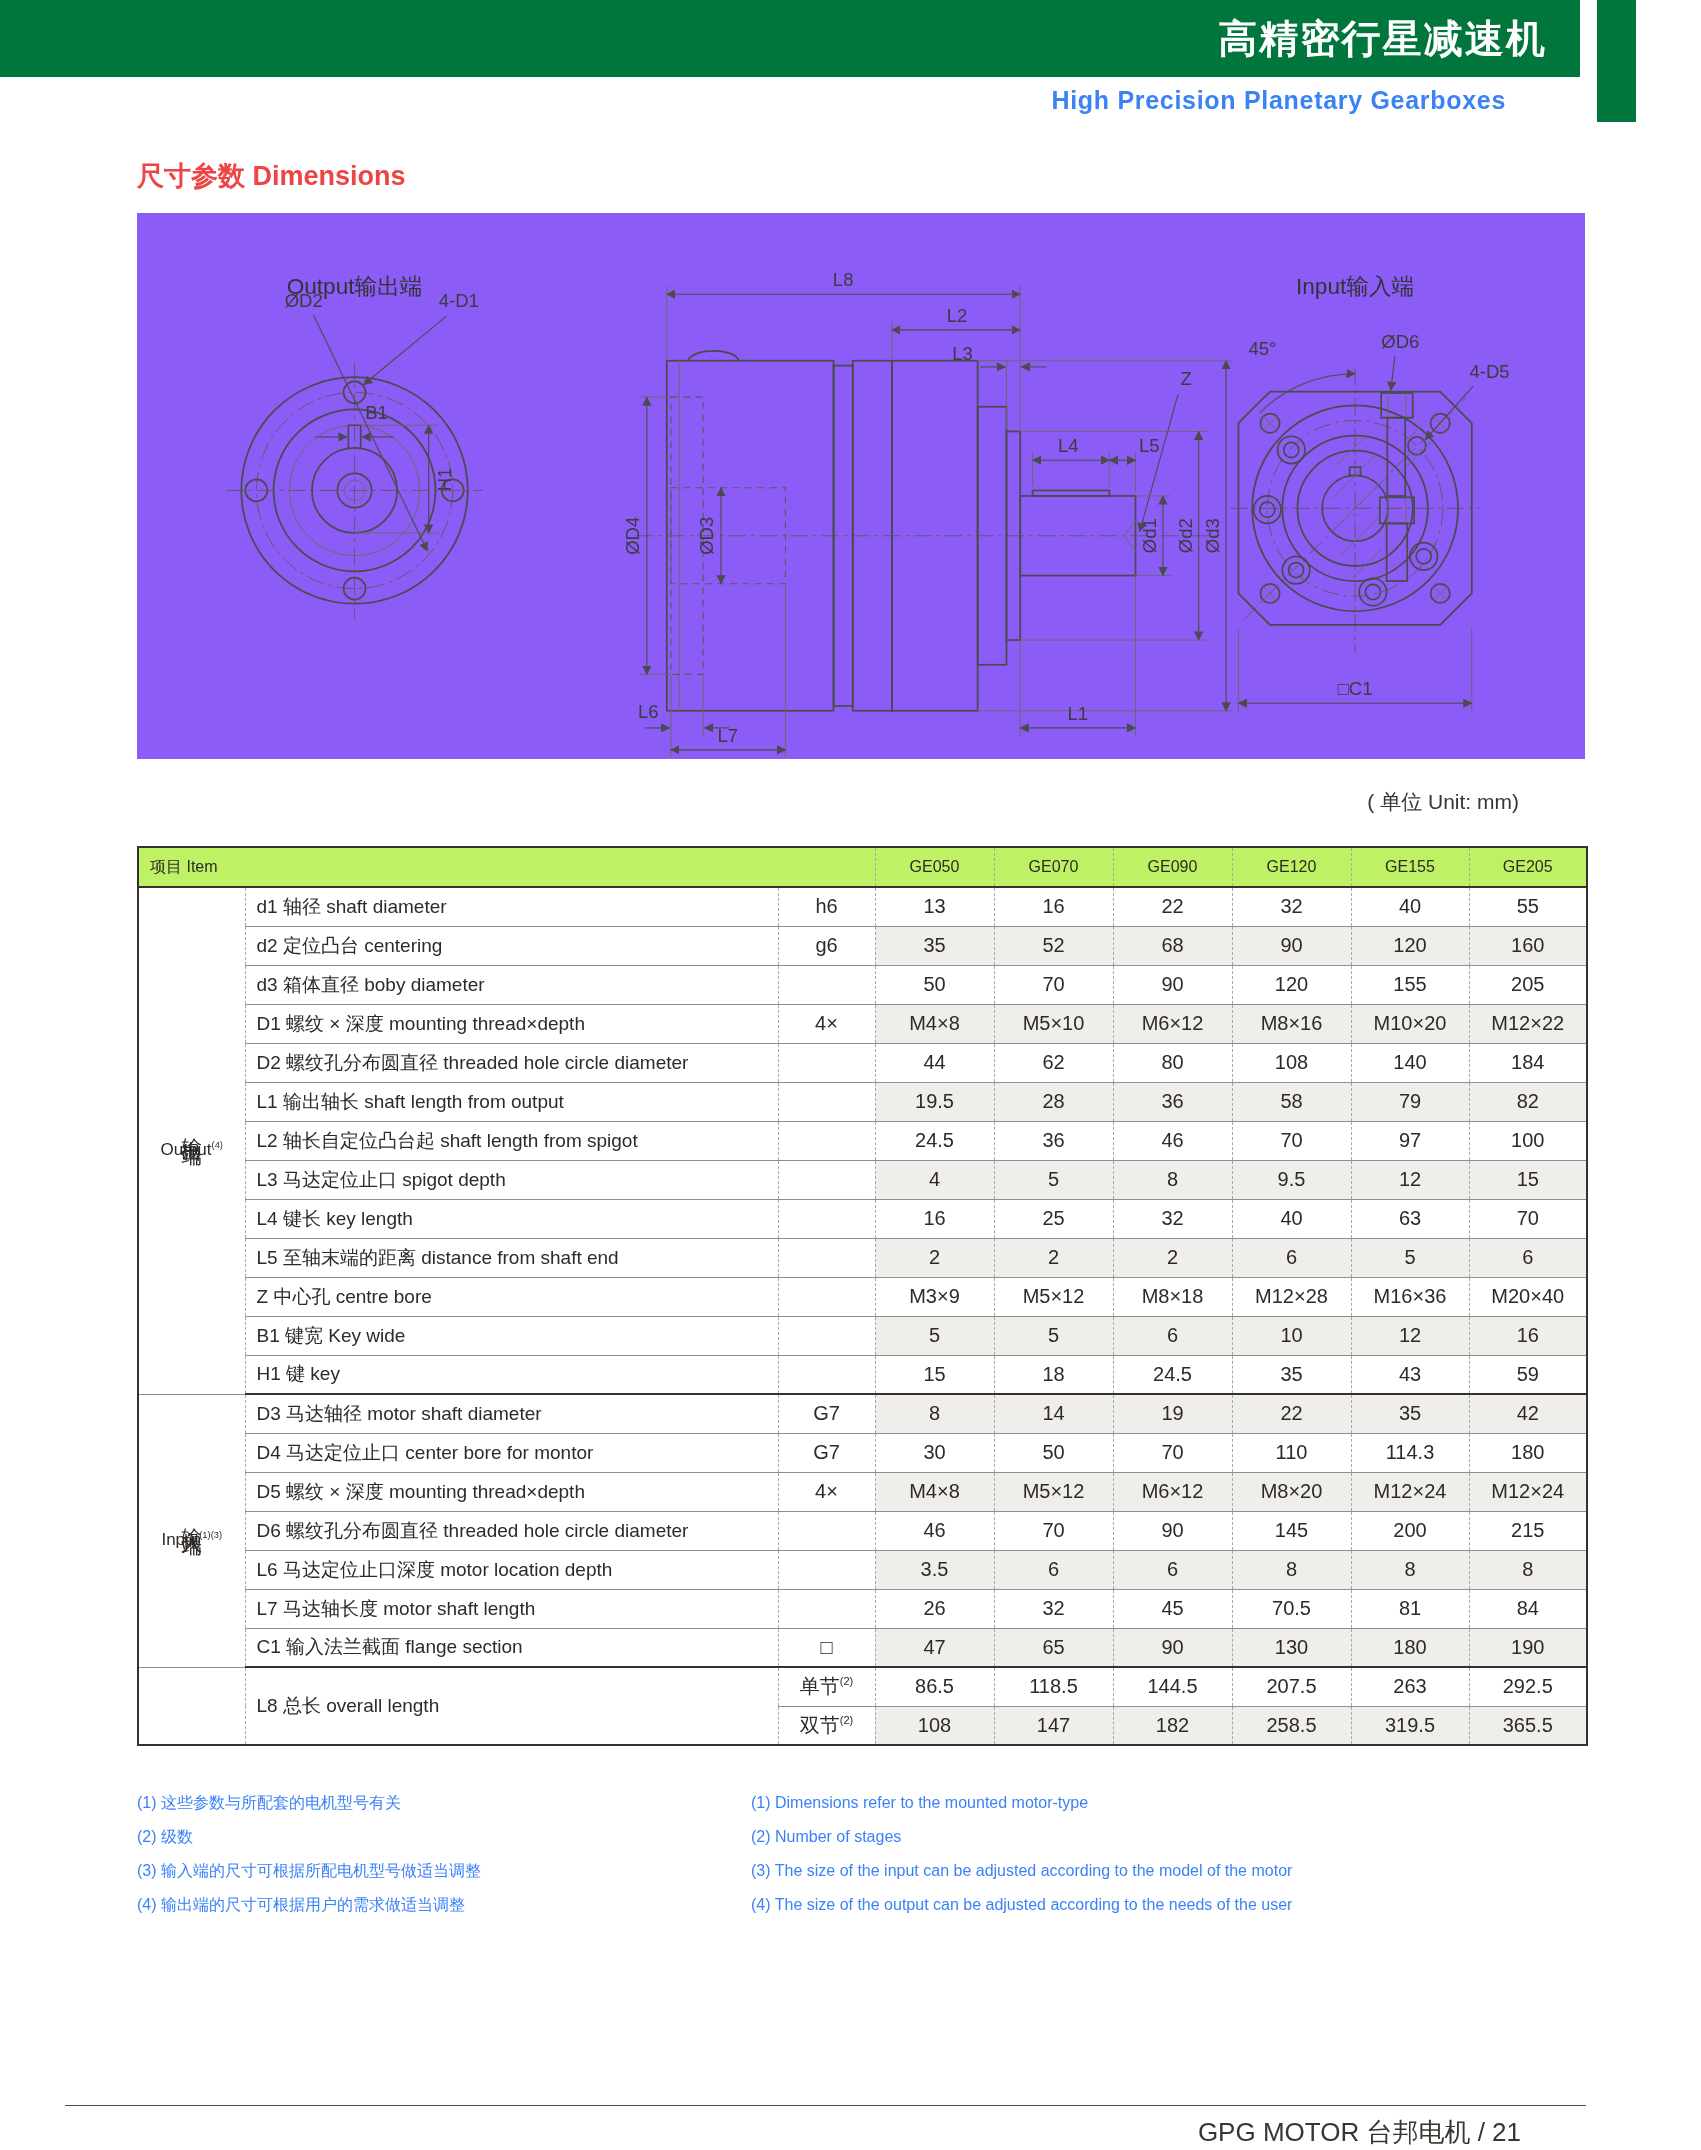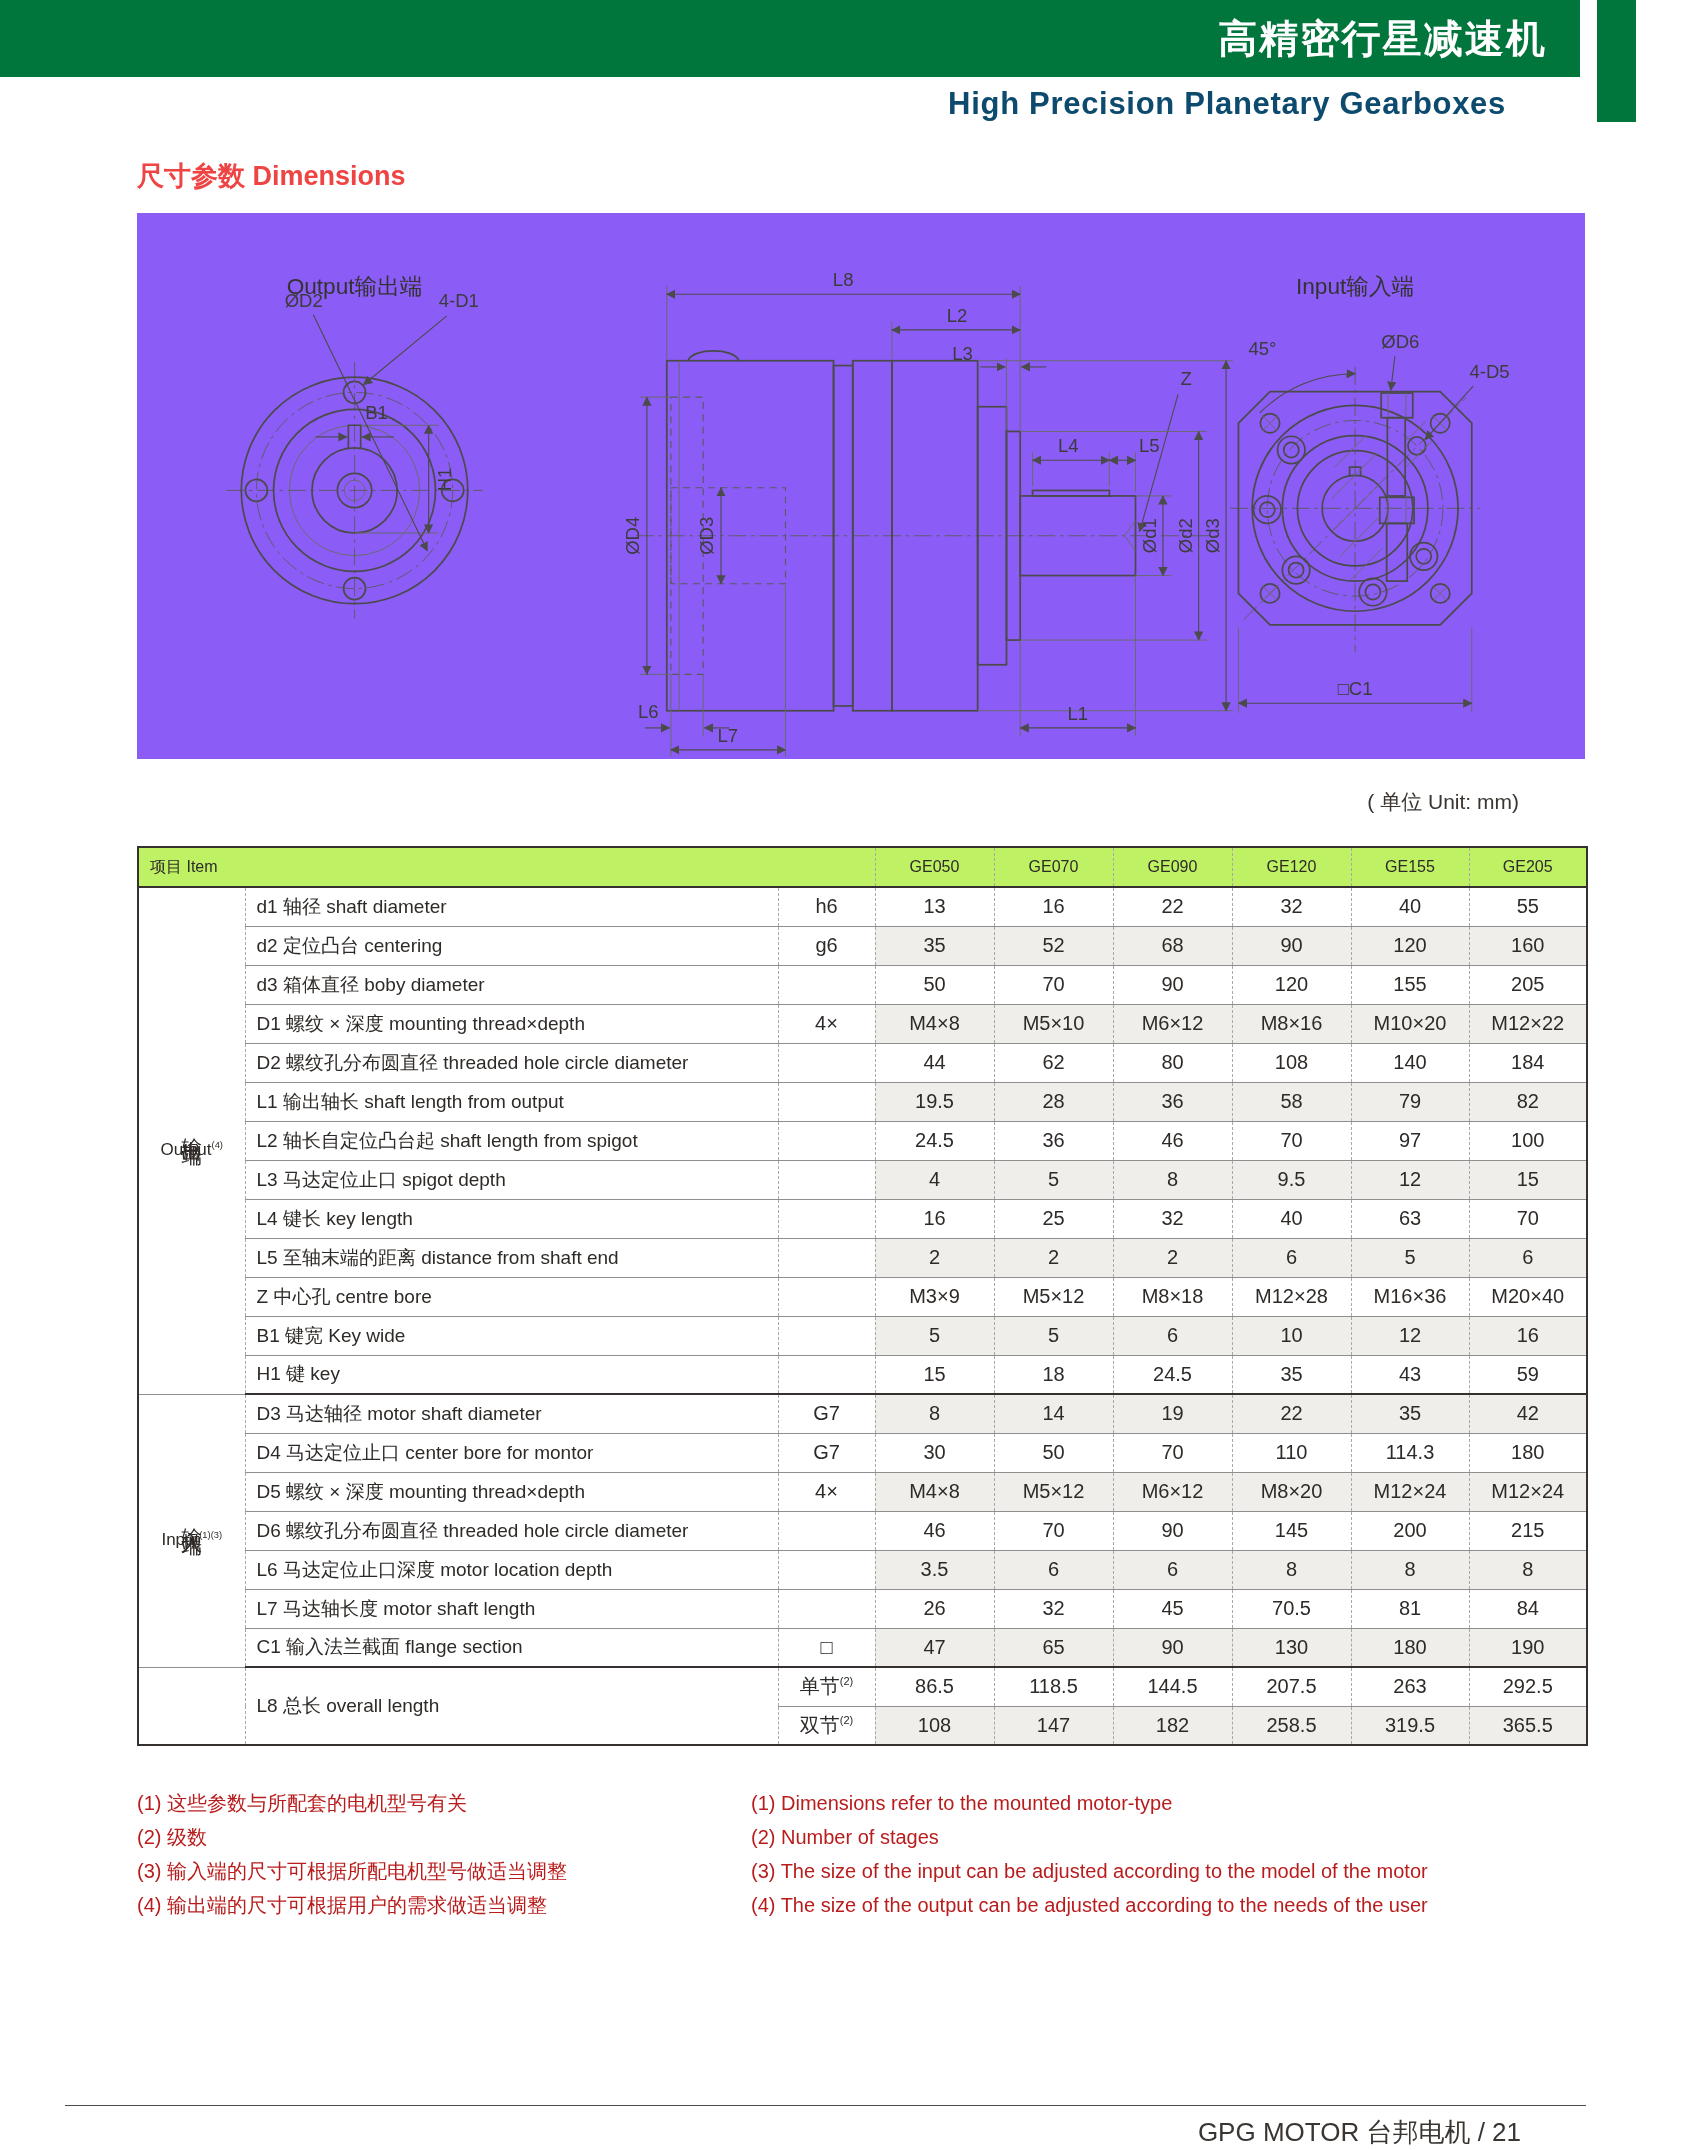--- a/index.html
+++ b/index.html
@@ -5,21 +5,21 @@
   * { margin:0; padding:0; box-sizing:border-box; }
   html,body { background:#fff; }
   body { font-family:"Liberation Sans","DejaVu Sans",sans-serif; color:#2e2a27; }
   .page { position:relative; width:1636px; height:2151px; background:#ffffff; overflow:hidden; }
 
   
   .banner { position:absolute; left:0; top:0; width:1580px; height:77px; background:#00753c; }
   .banner-title { position:absolute; right:33px; top:0; line-height:77px; font-size:39px; font-weight:bold;
                   color:#ffffff; letter-spacing:2.1px; }
   .corner-block { position:absolute; left:1597px; top:0; width:105px; height:122px; background:#00753c; }
-  .subtitle { position:absolute; right:130px; top:86px; font-size:31px; font-weight:bold; color:#0c4a6e; letter-spacing:0.7px; }
+  .subtitle { position:absolute; right:130px; top:86px; font-size:25px; font-weight:bold; color:#3b82f6; letter-spacing:0.7px; }
 
   .section-title { position:absolute; left:137px; top:158px; font-size:27px; font-weight:bold; color:#ef4444; }
 
   
   .diagram { position:absolute; left:137px; top:213px; width:1448px; height:546px; background:#8b5cf6; }
   .diagram svg { display:block; width:1448px; height:546px; }
   .ol   { fill:none; stroke:#4b4b4b; stroke-width:2.5; }
   .thin { fill:none; stroke:#6a6a6a; stroke-width:1.4; }
   .cl   { fill:none; stroke:#5a5a5a; stroke-width:1.3; stroke-dasharray:26 7 5 7; }
   .hid  { fill:none; stroke:#5a5a5a; stroke-width:1.6; stroke-dasharray:10 8; }
@@ -42,21 +42,21 @@
   tr.sec-end td { border-bottom:2.7px solid #36312e; }
   td.param-cell { text-align:left; padding-left:11px; font-size:19px; }
   td.tol-cell, td.val-cell { text-align:center; }
   td.shade { background:#efeeeb; }
   td.group-cell { text-align:center; vertical-align:middle; }
   .vtxt { writing-mode:vertical-rl; text-orientation:upright; margin:0 auto; font-size:20.6px; letter-spacing:4.1px; }
   .htxt { font-size:17px; margin-top:6.9px; }
   sup { font-size:0.55em; }
 
   
-  .fn { position:absolute; top:1786px; font-size:20px; color:#b91c1c; line-height:34px; }
+  .fn { position:absolute; top:1786px; font-size:16px; color:#3b82f6; line-height:34px; }
   .fn-cn { left:137px; }
   .fn-en { left:751px; }
 
   
   .footer-line { position:absolute; left:65px; top:2105px; width:1521px; height:1.4px; background:#4a4a4a; }
   .footer-text { position:absolute; right:115px; top:2115px; font-size:26px; color:#3a3530; }
 </style>
 </head>
 <body>
 

